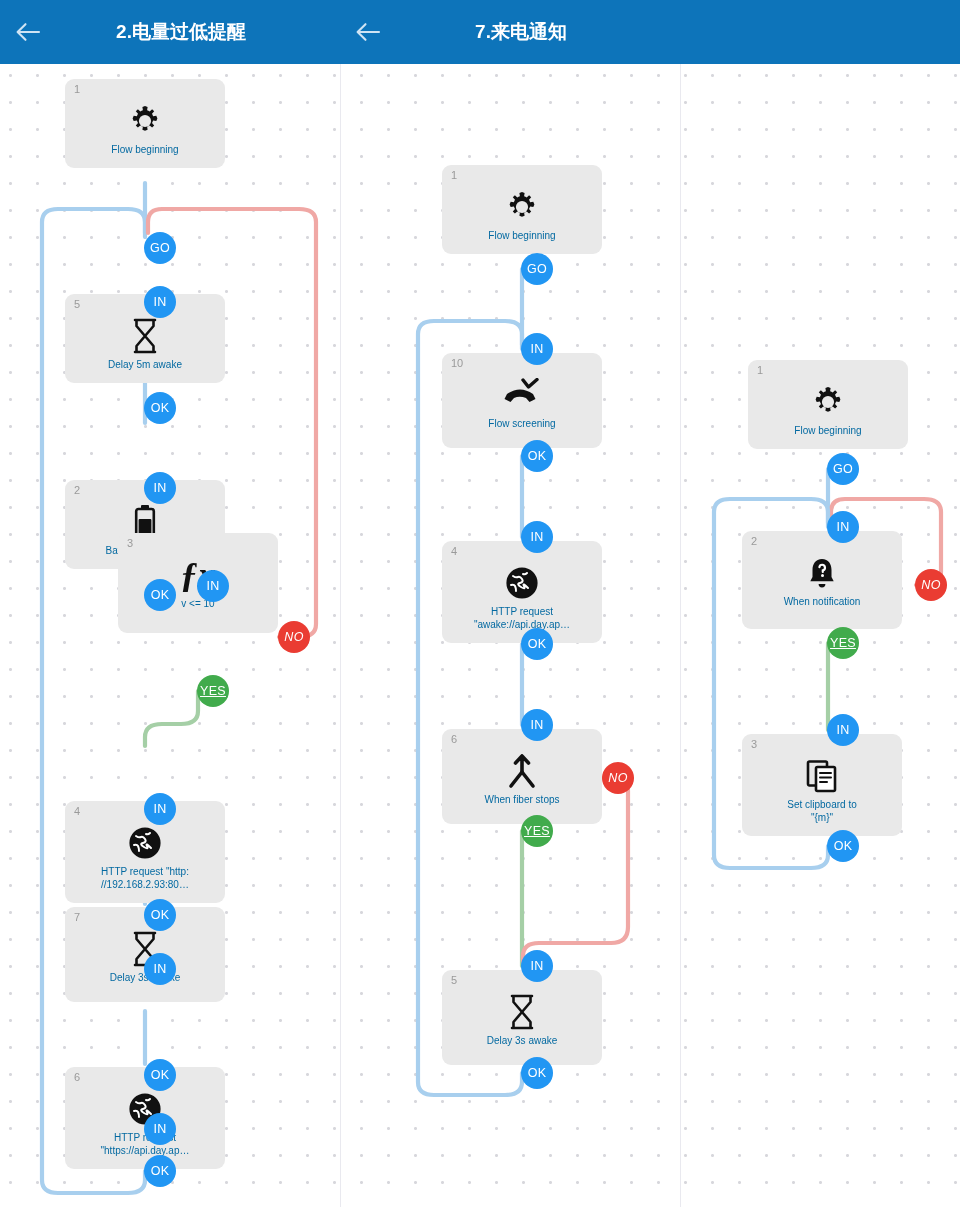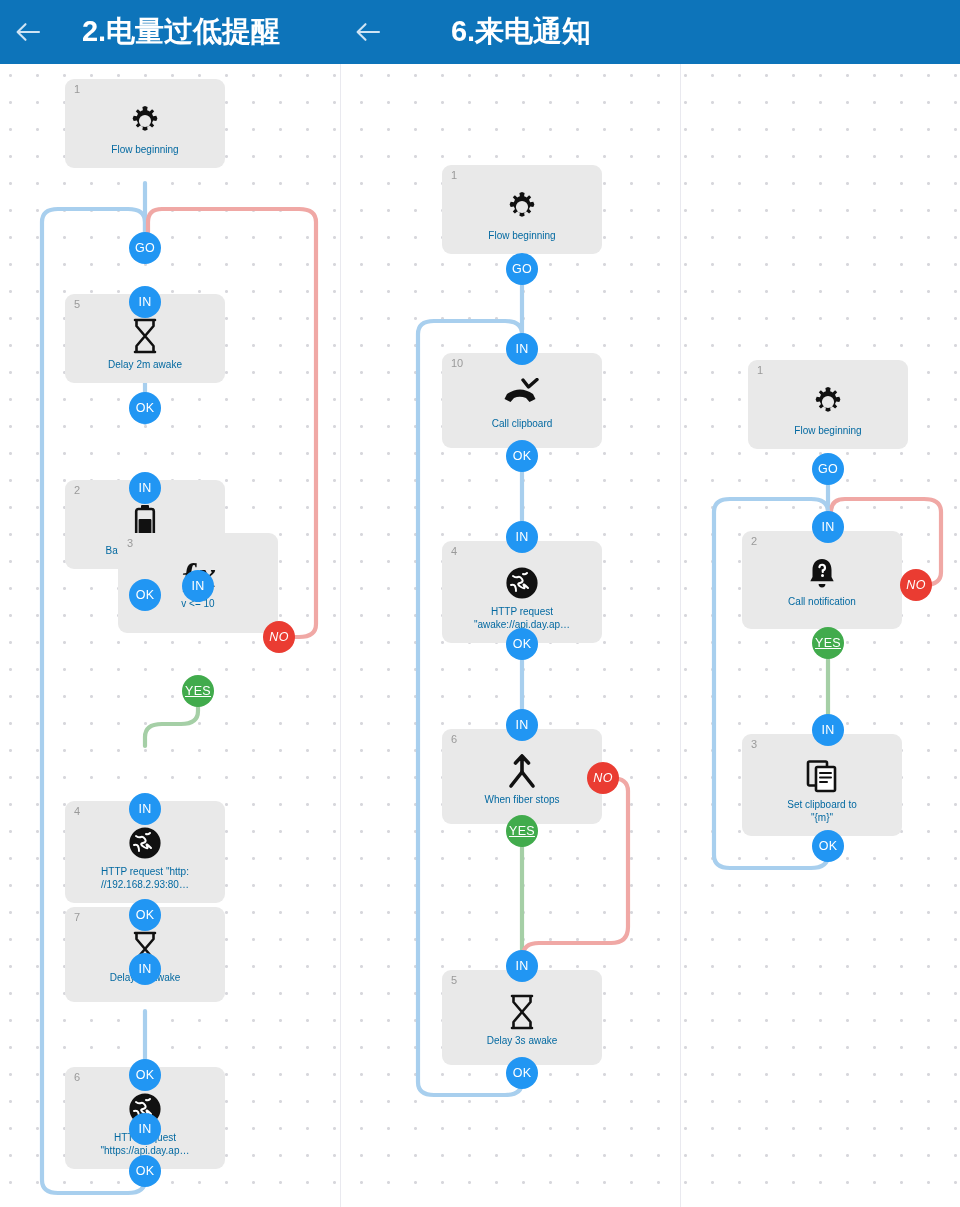--- a/index.html
+++ b/index.html
@@ -29,21 +29,21 @@
   .hp-3 { width: 280px; }
   .back-arrow {
     width: 56px; height: 64px;
     display: flex; align-items: center; justify-content: center;
     flex: 0 0 auto;
     cursor: pointer;
   }
   .back-arrow svg { display: block; }
   .header-title {
     color: #ffffff;
-    font-size: 29px;
+    font-size: 19px;
     font-weight: bold;
     letter-spacing: 0px;
     white-space: nowrap;
     flex: 1 1 auto;
     text-align: center;
     padding-right: 34px;
   }
 
   
   .canvas-wrap {
@@ -117,20 +117,21 @@
     position: absolute;
     width: 32px; height: 32px;
     border-radius: 50%;
     display: flex; align-items: center; justify-content: center;
     font-size: 12.5px;
     font-weight: normal;
     color: #ffffff;
     letter-spacing: 0.3px;
     z-index: 5;
     cursor: pointer;
+    margin-left: 15px;
   }
   .port.blue  { background: #2196f3; }
   .port.green { background: #41ab4c; text-decoration: underline; }
   .port.red   { background: #ea3c32; font-style: italic; }
 </style>
 </head>
 <body>
 
 <div id="app">
 
@@ -144,21 +145,21 @@
       </div>
       <div class="header-title">2.电量过低提醒</div>
     </div>
 
     <div class="header-pane hp-2">
       <div class="back-arrow">
         <svg width="26" height="22" viewBox="0 0 26 22" fill="none">
           <path d="M24 11 H3 M10.5 3.2 L2.6 11 L10.5 18.8" stroke="#cfe4f4" stroke-width="2.1" stroke-linecap="round" stroke-linejoin="round"></path>
         </svg>
       </div>
-      <div class="header-title">6.来电通知</div>
+      <div class="header-title">7.来电通知</div>
     </div>
 
   </div>
 
   <div class="canvas-wrap">
 
     <div class="pane-divider d1"></div>
     <div class="pane-divider d2"></div>
 
     <svg class="wires" viewBox="0 0 960 1143">
@@ -216,21 +217,21 @@
     </div>
     <div class="port blue" style="left:129px; top:168px;">GO</div>
 
     <div class="node" style="left:65px; top:230px; height:89px;">
       <span class="node-num">5</span>
       <span class="node-icon">
         <svg width="30" height="36" viewBox="0 0 30 36">
           <path d="M5 2 H25 M5 34 H25 M6.5 2 V8 L15 18 L23.5 8 V2 M6.5 34 V28 L15 18 L23.5 28 V34" stroke="#111" stroke-width="2.6" fill="none" stroke-linecap="round" stroke-linejoin="round"></path>
         </svg>
       </span>
-      <span class="node-label">Delay 2m awake</span>
+      <span class="node-label">Delay 5m awake</span>
     </div>
     <div class="port blue" style="left:129px; top:222px;">IN</div>
     <div class="port blue" style="left:129px; top:328px;">OK</div>
 
     <div class="node" style="left:65px; top:416px; height:89px;">
       <span class="node-num">2</span>
       <span class="node-icon">
         <svg width="24" height="36" viewBox="0 0 24 36">
           <g fill="#111">
             <rect x="8" y="1" width="8" height="4" rx="1"></rect>
@@ -314,21 +315,21 @@
     <div class="port blue" style="left:506px; top:189px;">GO</div>
 
     <div class="node" style="left:442px; top:289px; height:95px;">
       <span class="node-num">10</span>
       <span class="node-icon">
         <svg width="38" height="34" viewBox="0 0 38 34">
           <path d="M20 2 L25.5 9 L34 1.5" stroke="#111" stroke-width="3.4" fill="none" stroke-linecap="round" stroke-linejoin="round"></path>
           <path d="M4 16 q13 -9 26 0 l2.5 5 -6 3 -3.5 -4 q-6.5 -2.6 -12 0 l-3.5 4 -6 -3z" fill="#111"></path>
         </svg>
       </span>
-      <span class="node-label">Call clipboard</span>
+      <span class="node-label">Flow screening</span>
     </div>
     <div class="port blue" style="left:506px; top:269px;">IN</div>
     <div class="port blue" style="left:506px; top:376px;">OK</div>
 
     <div class="node" style="left:442px; top:477px; height:102px;">
       <span class="node-num">4</span>
       <span class="node-icon">
         <svg width="32" height="32" viewBox="0 0 32 32">
           <circle cx="16" cy="16" r="14.6" fill="#111"></circle>
           <path d="M7 9 q3 2 5 1 t4 2 -2 4 1 4 3 -1 4 2 M5 18 q3 -1 4 1 t1 5 M21 6 q-2 2 -4 1" stroke="#fff" stroke-width="2" fill="none" stroke-linecap="round"></path>
@@ -384,21 +385,21 @@
     <div class="node" style="left:742px; top:467px; height:98px;">
       <span class="node-num">2</span>
       <span class="node-icon">
         <svg width="32" height="36" viewBox="0 0 32 36">
           <path d="M16 4 C9.5 4 6.5 9 6.5 15 v7 l-2.2 4.2 h23.4 L25.5 22 v-7 C25.5 9 22.5 4 16 4 z" fill="#111"></path>
           <path d="M12.6 29 h6.8 a3.4 3.4 0 0 1 -6.8 0z" fill="#111"></path>
           <path d="M13.4 12.2 a2.8 2.8 0 1 1 3.4 3.1 v1.6" stroke="#fff" stroke-width="2.2" fill="none" stroke-linecap="round"></path>
           <circle cx="16.5" cy="20.5" r="1.5" fill="#fff"></circle>
         </svg>
       </span>
-      <span class="node-label">Call notification</span>
+      <span class="node-label">When notification</span>
     </div>
     <div class="port blue" style="left:812px; top:447px;">IN</div>
     <div class="port red" style="left:900px; top:505px;">NO</div>
     <div class="port green" style="left:812px; top:563px;">YES</div>
 
     <div class="node" style="left:742px; top:670px; height:102px;">
       <span class="node-num">3</span>
       <span class="node-icon">
         <svg width="34" height="34" viewBox="0 0 34 34">
           <rect x="3" y="2.5" width="19" height="24" rx="1.4" fill="none" stroke="#111" stroke-width="2.6"></rect>

